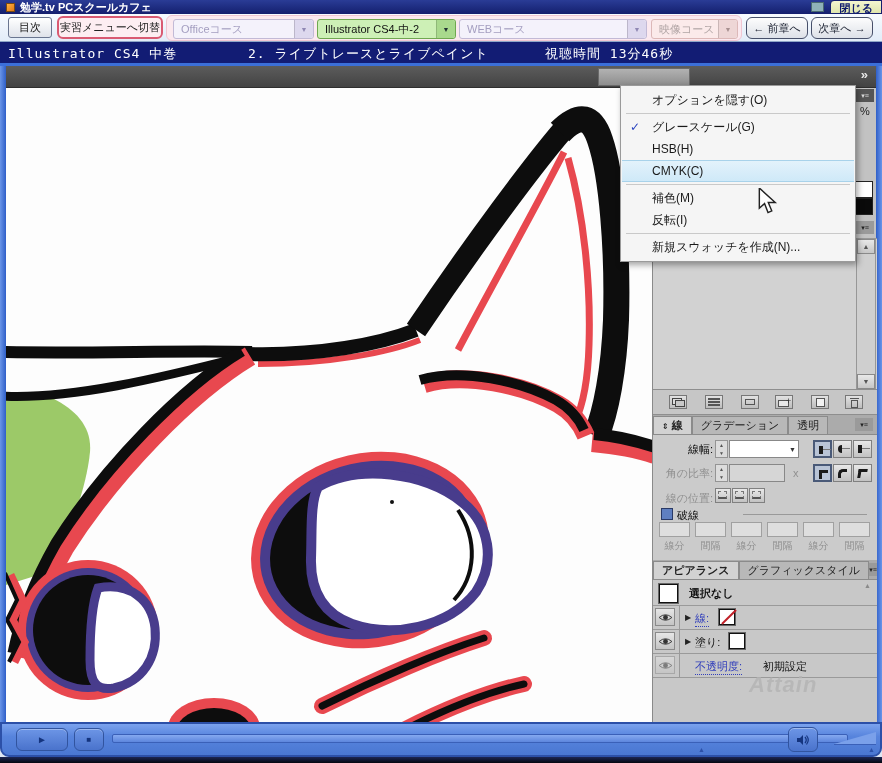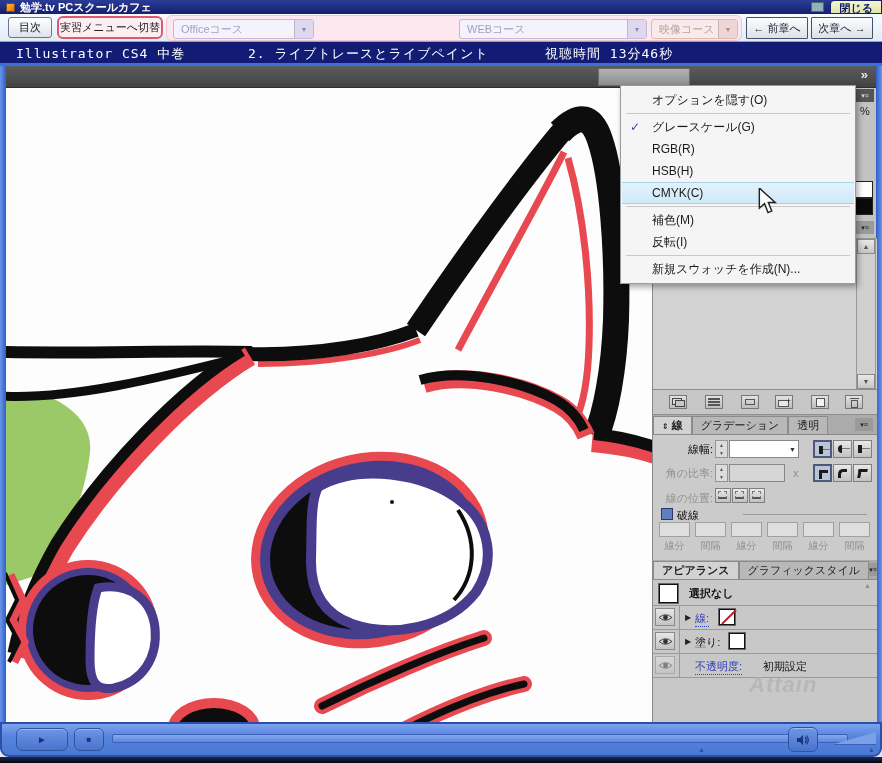--- a/index.html
+++ b/index.html
@@ -25,21 +25,21 @@
   .dd-tray { left:166px; top:1px; width:576px; height:26px; background:#fbe9ef; border:1px solid #f0c6d2; border-radius:6px; }
   .dd { position:absolute; top:3px; height:20px; border-radius:3px; font-size:11px; display:flex; align-items:center; }
   .dd .lbl { flex:1; padding-left:7px; white-space:nowrap; overflow:hidden; }
   .dd .arr { width:19px; height:100%; display:flex; align-items:center; justify-content:center; font-size:7px; border-left:1px solid rgba(0,0,0,.15); border-radius:0 3px 3px 0; }
   .dd.dis  { background:#f4f2fb; border:1px solid #c2bad6; color:#a49ec0; }
   .dd.dis .arr { background:#ddd8ee; color:#9088b4; }
   .dd.grn  { background:#cdf0b6; border:1px solid #6fa850; color:#111; }
   .dd.grn .arr { background:#a9d98d; color:#233; }
   .dd.pnk  { background:#fbeaea; border:1px solid #dcb8b8; color:#b0a4a4; }
   .dd.pnk .arr { background:#eed6d6; color:#a89090; }
-  .nav-btn { top:3px; height:22px; background:linear-gradient(#fdfdfd,#dde1e8); border:1px solid #47506a; border-radius:1px;
+  .nav-btn { top:3px; height:22px; background:linear-gradient(#fdfdfd,#dde1e8); border:1px solid #47506a; border-radius:6px;
              font-size:11px; color:#1a2030; text-align:center; line-height:20px; }
 
   
   .infobar { left:0; top:42px; width:882px; height:21px; background:#121c74; color:#fff;
              font-family:"DejaVu Sans Mono","Liberation Mono",monospace; font-size:13px; }
   .infobar span { position:absolute; top:3px; white-space:nowrap; letter-spacing:1px; }
 
   
   .blue-line { left:0; top:63px; width:882px; height:3px; background:#3b6fd9; }
   .frame-l { left:0; top:66px; width:6px; height:656px; background:linear-gradient(90deg,#6a95e8,#2f5fc8); }
@@ -137,35 +137,39 @@
   </div>
 
   <div class="abs navbar">
     <div class="abs btn-toc">目次</div>
     <div class="abs btn-switch">実習メニューへ切替</div>
     <div class="abs dd-tray">
       <div class="dd dis" style="left:6px; width:141px;gap:40px;">
         <span class="lbl">Officeコース</span>
         <span class="arr">▼</span>
       </div>
+      <div class="dd grn" style="left:150px; width:139px;">
+        <span class="lbl">Illustrator CS4-中-2</span>
+        <span class="arr">▼</span>
+      </div>
       <div class="dd dis" style="left:292px; width:188px;">
         <span class="lbl">WEBコース</span>
         <span class="arr">▼</span>
       </div>
       <div class="dd pnk" style="left:484px; width:87px;">
         <span class="lbl">映像コース</span>
         <span class="arr">▼</span>
       </div>
     </div>
     <div class="abs nav-btn" style="left:746px; width:62px;">← 前章へ</div>
     <div class="abs nav-btn" style="left:811px; width:62px;">次章へ →</div>
   </div>
 
   <div class="abs infobar">
-    <span style="left:8px;margin-left:8px;">Illustrator CS4 中巻</span>
+    <span style="left:8px;">Illustrator CS4 中巻</span>
     <span style="left:248px;">2. ライブトレースとライブペイント</span>
     <span style="left:545px;">視聴時間 13分46秒</span>
   </div>
 
   <div class="abs blue-line"></div>
   <div class="abs frame-l"></div>
   <div class="abs frame-r"></div>
 
   <div class="abs app-topbar">
     <div class="abs topbar-seg"></div>
@@ -376,21 +380,20 @@
         <span style="position:absolute; left:110px; top:5px;">初期設定</span>
       </div>
       <div class="abs watermark" style="left:96px; top:112px;">Attain</div>
     </div>
   </div>
 
   <div class="abs menu">
     <div class="mi"><span>オプションを隠す(O)</span></div>
     <div class="msep"></div>
     <div class="mi"><span class="chk-ico">✓</span><span>グレースケール(G)</span></div>
-    <div class="mi"><span>RGB(R)</span></div>
     <div class="mi"><span>HSB(H)</span></div>
     <div class="mi hl"><span>CMYK(C)</span></div>
     <div class="msep"></div>
     <div class="mi"><span>補色(M)</span></div>
     <div class="mi"><span>反転(I)</span></div>
     <div class="msep"></div>
     <div class="mi"><span>新規スウォッチを作成(N)...</span></div>
   </div>
 
   <svg class="abs cursor" style="left:757px; top:188px;" width="22" height="26" viewBox="0 0 14 18">

